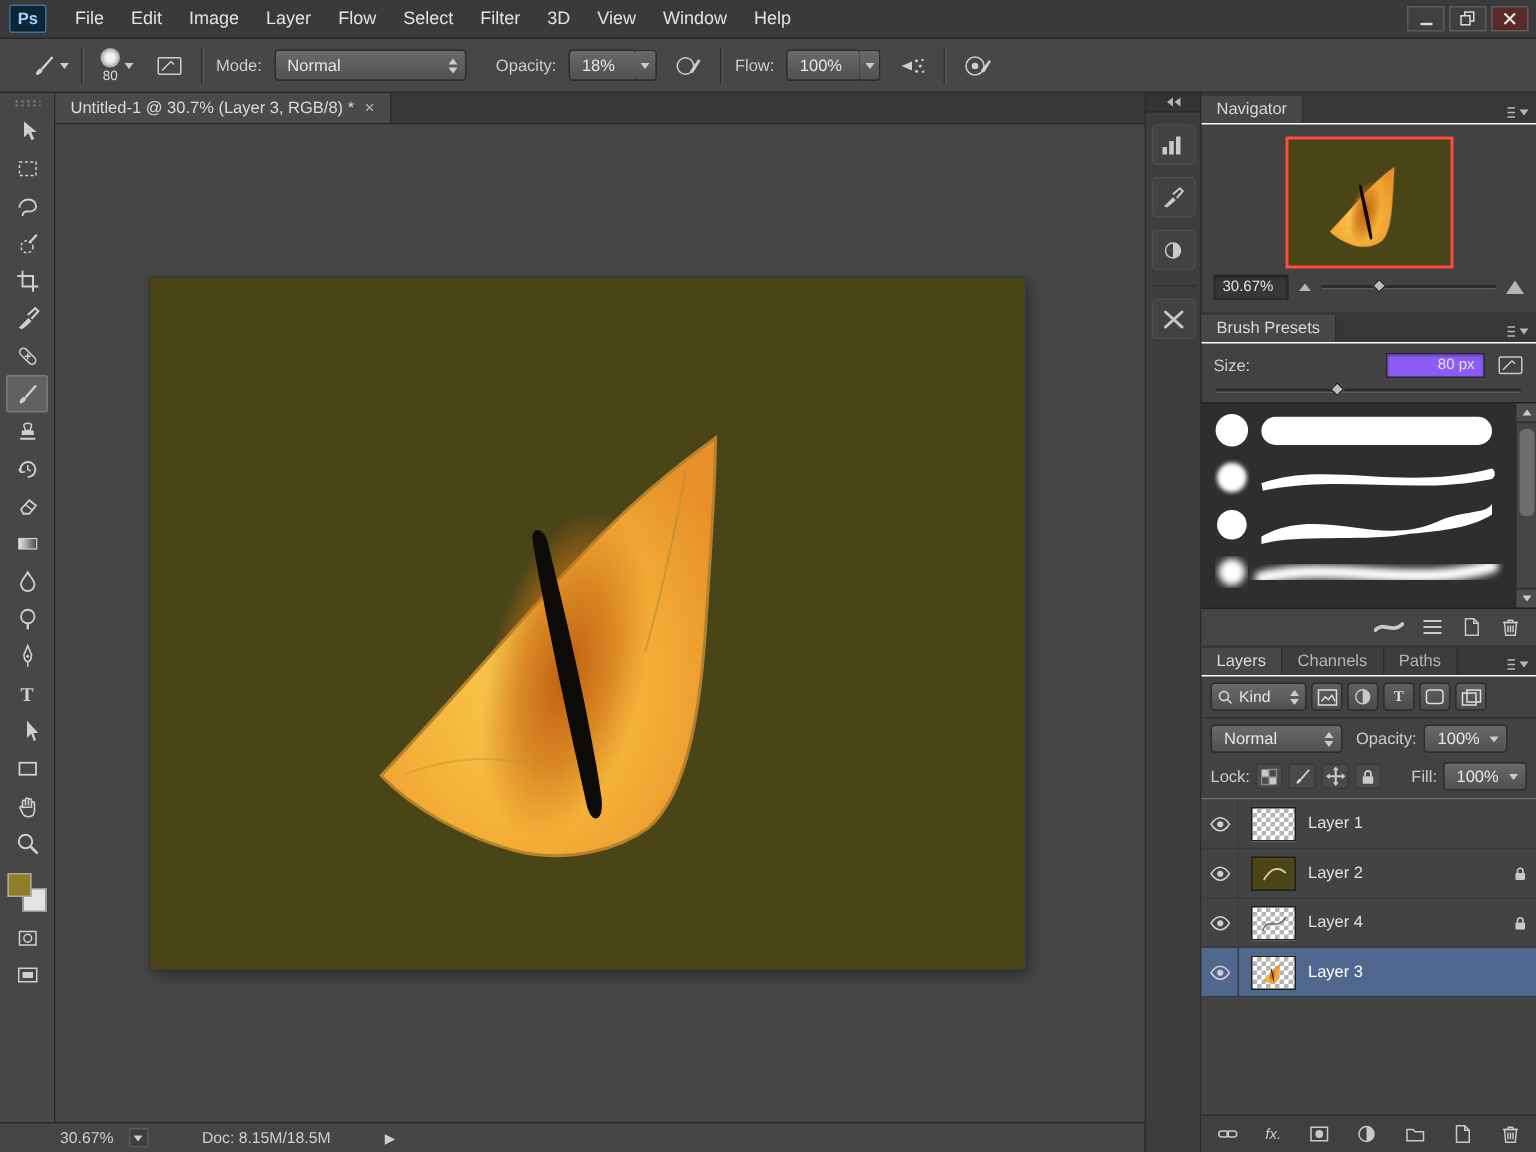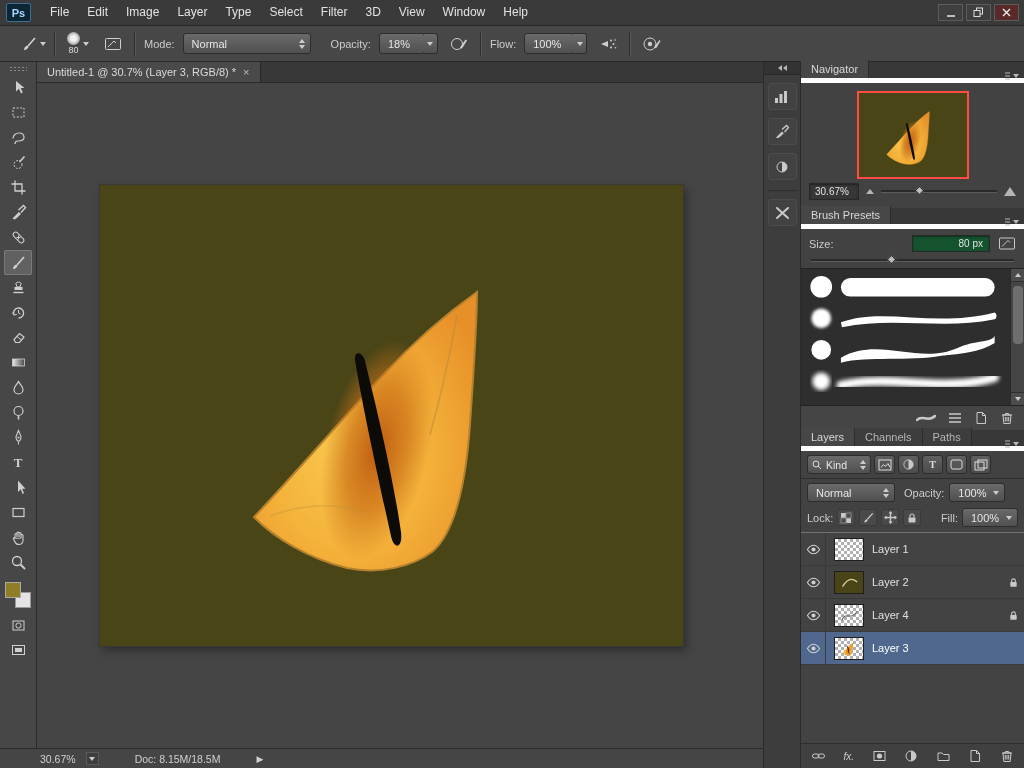--- a/index.html
+++ b/index.html
@@ -50,40 +50,40 @@
   .st-dd{width:13px;height:13px;display:flex;align-items:center;justify-content:center;border:1px solid #5a5a5a;background:#3e3e3e;}
   .st-play{color:#cfcfcf;font-size:9px;margin-left:26px;}
   
   .dockstrip{width:37px;background:#3d3d3d;border-left:1px solid #2a2a2a;display:flex;flex-direction:column;align-items:center;flex:none;}
   .dock-head{height:13px;width:100%;background:#333;border-bottom:1px solid #2a2a2a;display:flex;align-items:center;justify-content:center;gap:1px;}
   .tri-l{width:0;height:0;border-top:3.5px solid transparent;border-bottom:3.5px solid transparent;border-right:4.5px solid #b5b5b5;}
   .dock-btn{width:29px;height:27px;margin-top:8px;display:flex;align-items:center;justify-content:center;border:1px solid #4d4d4d;border-radius:3px;background:#424242;flex:none;}
   .dock-div{width:29px;border-top:1px solid #2e2e2e;margin-top:10px;}
   
   .panels{width:224px;background:#424242;display:flex;flex-direction:column;border-left:1px solid #2a2a2a;flex:none;}
-  .panel-head{height:21px;background:#383838;display:flex;align-items:flex-end;position:relative;border-bottom:5px solid #ffffff;flex:none;}
+  .panel-head{height:21px;background:#383838;display:flex;align-items:flex-end;position:relative;border-bottom:1px solid #ffffff;flex:none;}
   .p-tab{padding:3px 10px;font-size:11px;color:#d8d8d8;background:#474747;border-right:1px solid #2c2c2c;white-space:nowrap;}
   .p-tab.inactive{background:#3d3d3d;color:#b5b5b5;}
   .p-menu{position:absolute;right:4px;top:5px;}
   
   .panel-nav{height:146px;display:flex;flex-direction:column;flex:none;}
   .nav-body{flex:1;position:relative;}
   .nav-thumb{position:relative;width:112px;height:88px;margin:8px auto 4px;background:#333;}
   .nav-svg{width:100%;height:100%;display:block;}
   .nav-proxy{position:absolute;inset:0;border:2px solid #ff4b43;}
   .nav-foot{display:flex;align-items:center;gap:7px;padding:0 8px 7px;}
   .nav-zoom{background:#373737;border:1px solid #282828;box-shadow:inset 0 1px 2px rgba(0,0,0,.4);padding:2px 5px;font-size:10px;color:#e2e2e2;width:50px;}
   .mtn-sm{width:0;height:0;border-left:4px solid transparent;border-right:4px solid transparent;border-bottom:5px solid #b5b5b5;}
   .mtn-lg{width:0;height:0;border-left:6px solid transparent;border-right:6px solid transparent;border-bottom:9px solid #b5b5b5;}
   .sl-track{height:3px;background:#2a2a2a;border-bottom:1px solid #5c5c5c;flex:1;position:relative;}
   .sl-thumb{position:absolute;top:-3px;width:7px;height:7px;background:#bdbdbd;border:1px solid #222;transform:rotate(45deg);}
   
   .panel-brush{height:222px;display:flex;flex-direction:column;flex:none;}
   .size-row{display:flex;align-items:center;padding:6px 8px 3px;gap:8px;}
-  .size-val{margin-left:auto;background:#14532d;border:1px solid #282828;box-shadow:inset 0 1px 2px rgba(0,0,0,.4);padding:2px 6px;font-size:10px;color:#e2e2e2;width:78px;text-align:right;}
+  .size-val{margin-left:auto;background:#8b5cf6;border:1px solid #282828;box-shadow:inset 0 1px 2px rgba(0,0,0,.4);padding:2px 6px;font-size:10px;color:#e2e2e2;width:66px;text-align:right;}
   .slider-row{display:flex;align-items:center;padding:4px 10px 6px;}
   .preview{flex:1;background:#2e2e2e;border-top:1px solid #232323;border-bottom:1px solid #232323;position:relative;overflow:hidden;}
   .preview svg{position:absolute;left:4px;top:2px;}
   .pv-scroll{position:absolute;right:0;top:0;bottom:0;width:14px;background:#454545;border-left:1px solid #2a2a2a;display:flex;flex-direction:column;align-items:center;}
   .pv-arrow{width:14px;height:13px;display:flex;align-items:center;justify-content:center;background:#4c4c4c;border-bottom:1px solid #2e2e2e;}
   .pv-arrow.btm{margin-top:auto;border-top:1px solid #2e2e2e;border-bottom:none;}
   .pv-thumb{width:10px;height:58px;background:#6e6e6e;border-radius:4px;margin-top:4px;}
   .bp-foot{height:24px;display:flex;align-items:center;justify-content:flex-end;gap:12px;padding:0 10px;background:#454545;flex:none;}
   
   .panel-layers{flex:1;display:flex;flex-direction:column;min-height:0;}
@@ -185,21 +185,21 @@
 </svg>
 
 <div class="app">
 
   <div class="menubar">
     <div class="ps-logo">Ps</div>
     <span class="menu-item">File</span>
     <span class="menu-item">Edit</span>
     <span class="menu-item">Image</span>
     <span class="menu-item">Layer</span>
-    <span class="menu-item">Type</span>
+    <span class="menu-item">Flow</span>
     <span class="menu-item">Select</span>
     <span class="menu-item">Filter</span>
     <span class="menu-item">3D</span>
     <span class="menu-item">View</span>
     <span class="menu-item">Window</span>
     <span class="menu-item">Help</span>
     <div class="win-controls">
       <div class="win-btn">
           <svg width="10" height="10">
             <path d="M1,8 H9" stroke="#ddd" stroke-width="1.6"></path>

